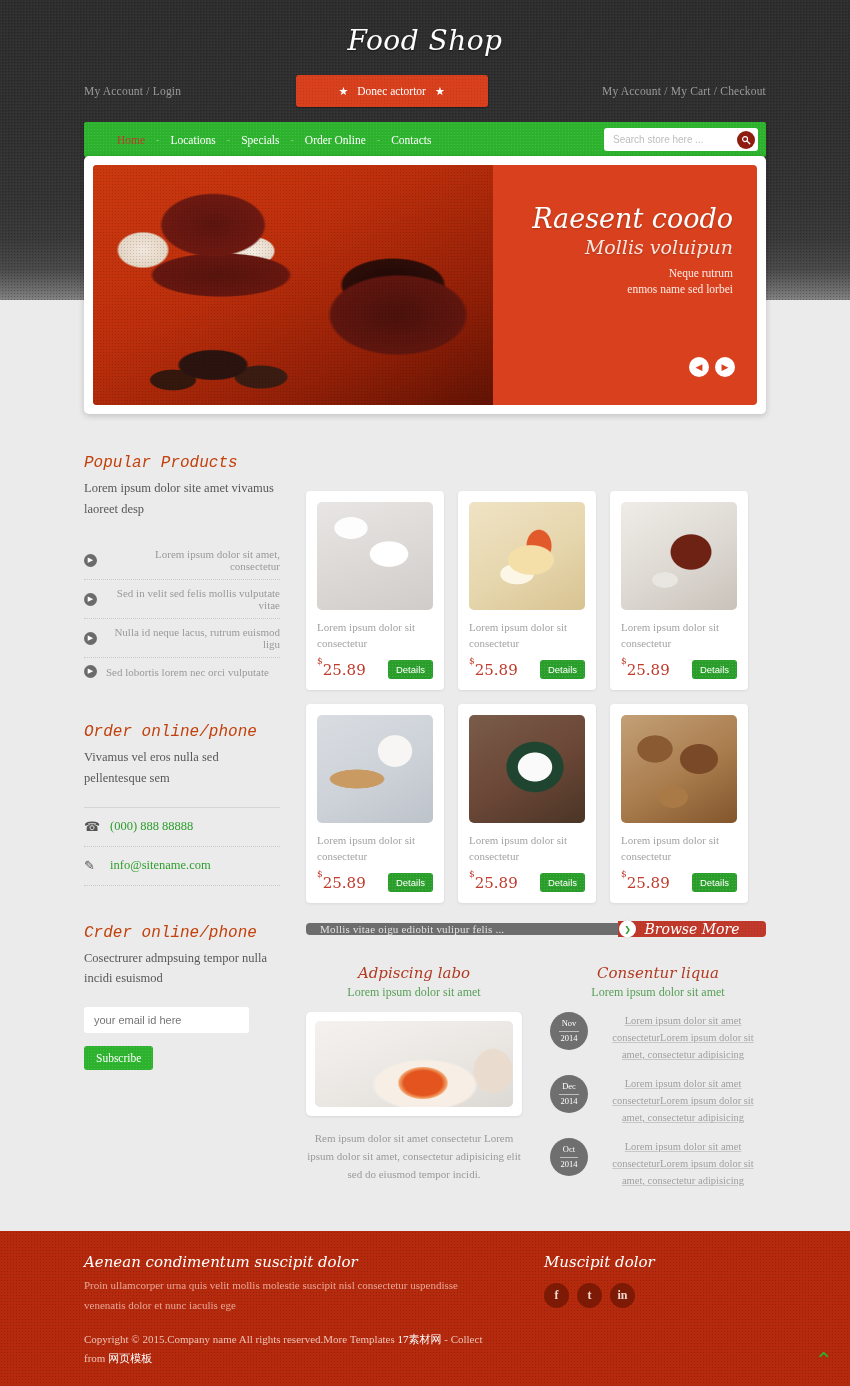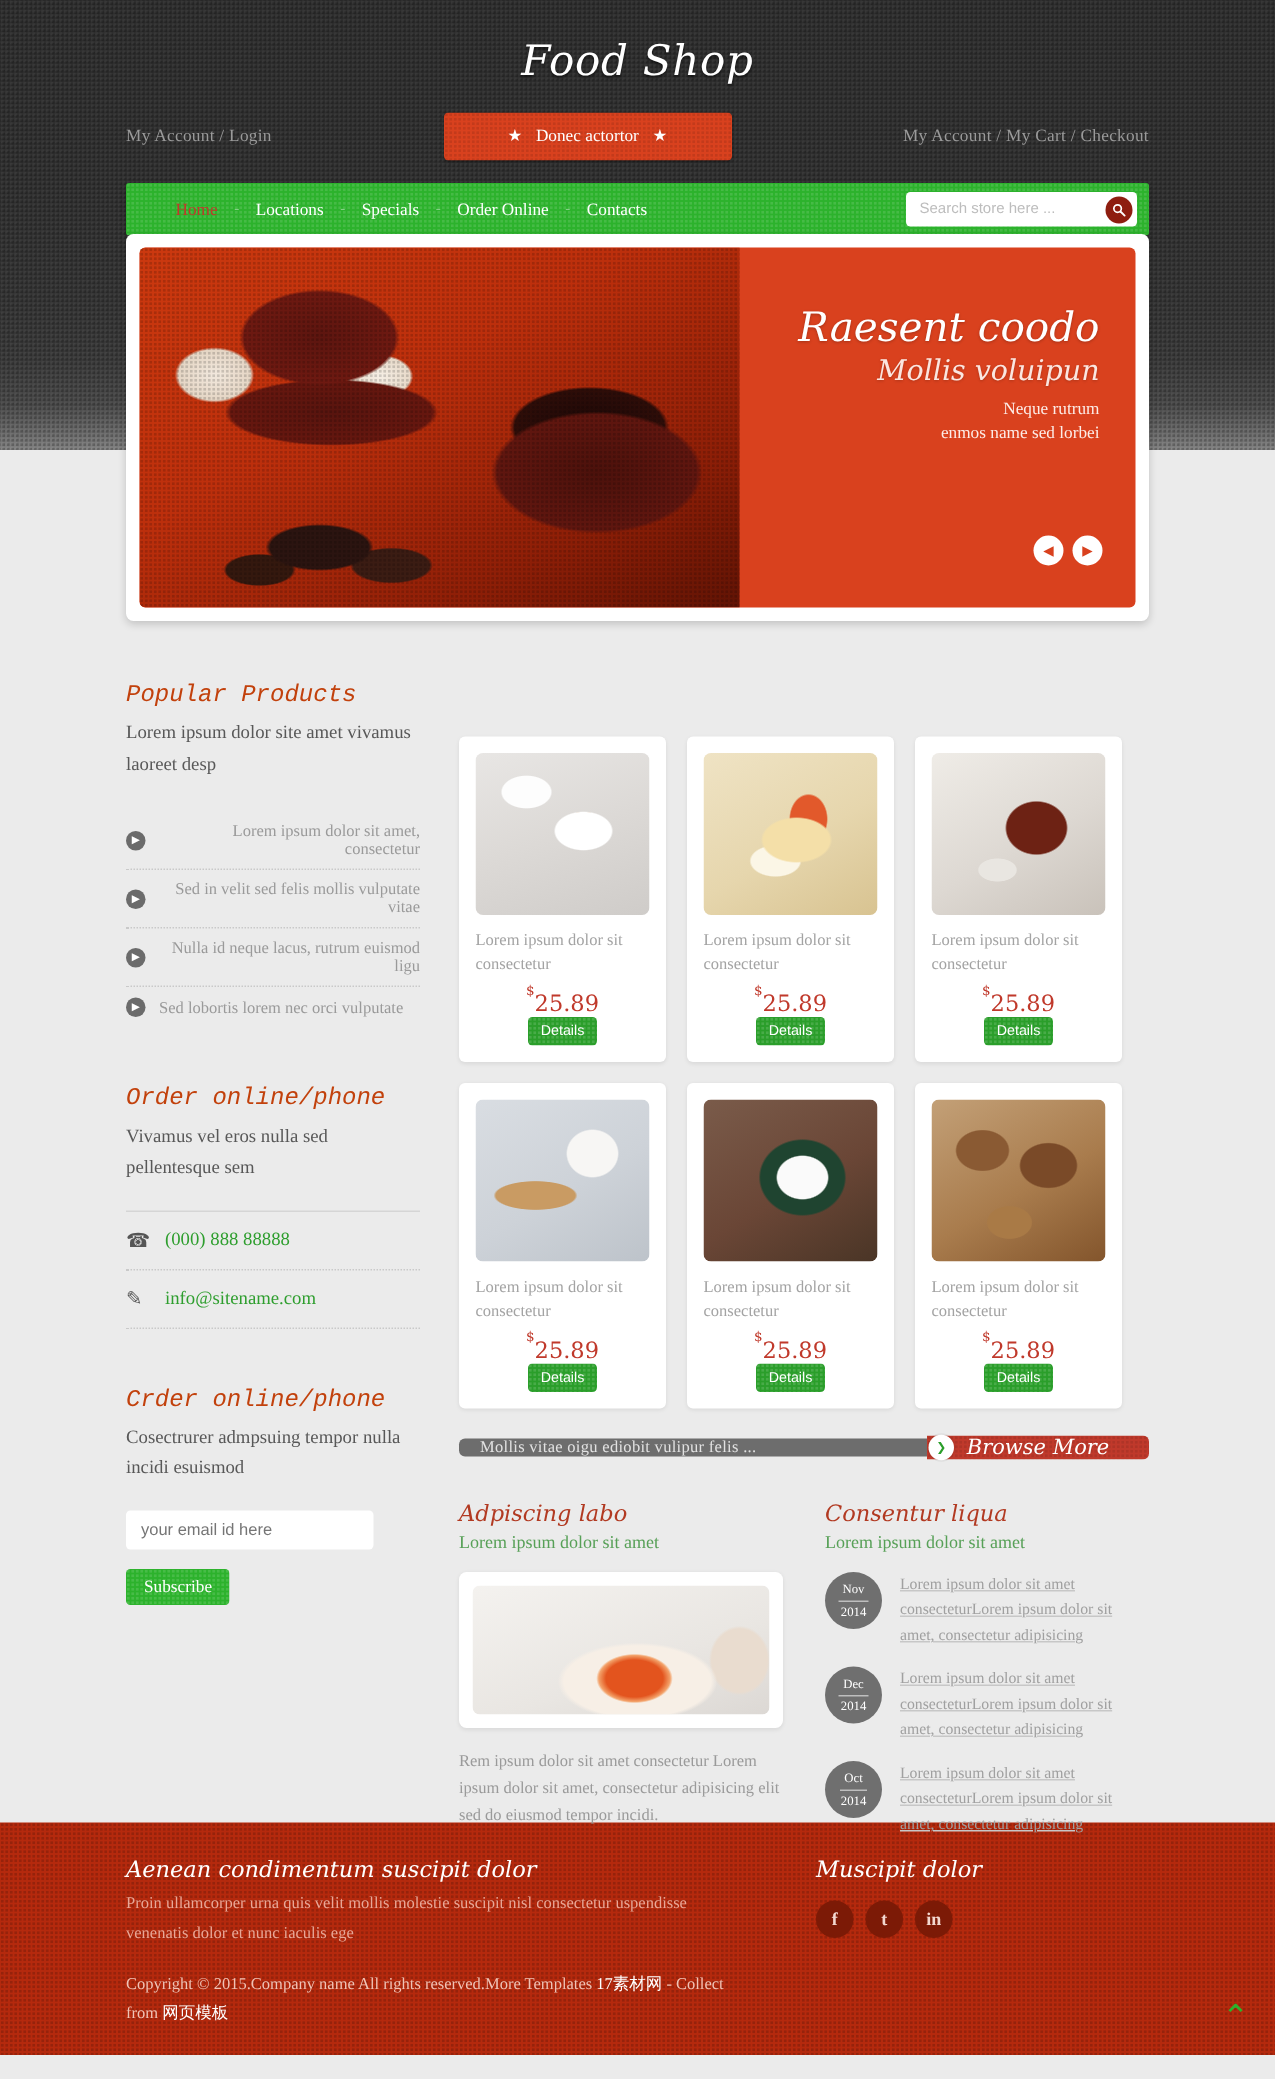--- a/index.html
+++ b/index.html
@@ -309,21 +309,21 @@
   }
   .card-desc {
     margin-top: 10px;
     font-size: 11px;
     color: #a3a3a3;
     line-height: 1.45;
     min-height: 32px;
   }
   .card-foot {
     margin-top: 8px;
-    display: flex; align-items: center; justify-content: space-between; flex-direction: column;
+    display: flex; align-items: center; justify-content: space-between;
   }
   .price {
     font-family: "DejaVu Serif", serif;
     font-size: 15px;
     color: #c0392b;
   }
   .price sup { font-size: 9px; top: -5px; position: relative; }
   .details-btn {
     background: #2a9e2a;
     background-image: radial-gradient(rgba(255,255,255,.14) 1px, transparent 1px);
@@ -414,21 +414,21 @@
     font-size: 14px;
     cursor: pointer;
   }
 
   
   .bottom {
     margin-top: 26px;
     display: flex;
     gap: 28px;
   }
-  .bcol { flex: 1; }
+  .bcol { flex: 1; text-align: center; }
   .b-title {
     font-family: "DejaVu Serif", serif;
     font-style: italic;
     font-weight: normal;
     font-size: 15px;
     color: #b23a22;
   }
   .b-sub { font-size: 12px; color: #57a057; margin-top: 3px; }
 
   .photo-card {
@@ -469,21 +469,21 @@
     color: #a0a0a0;
     line-height: 1.62;
     text-decoration: underline;
     text-decoration-color: #c7c7c7;
     cursor: pointer;
   }
 
   
   .footer {
     position: absolute;
-    left: 0; right: 0; bottom: 16px;
+    left: 0; right: 0; bottom: 0;
     height: 155px;
     background: #b5290d;
     background-image: radial-gradient(rgba(0,0,0,.17) 1px, transparent 1px);
     background-size: 3px 3px;
     padding: 22px 84px 3px;
   }
   .footer-inner { display: flex; gap: 60px; }
   .f-left { width: 400px; }
   .f-title {
     font-family: "DejaVu Serif", serif;

